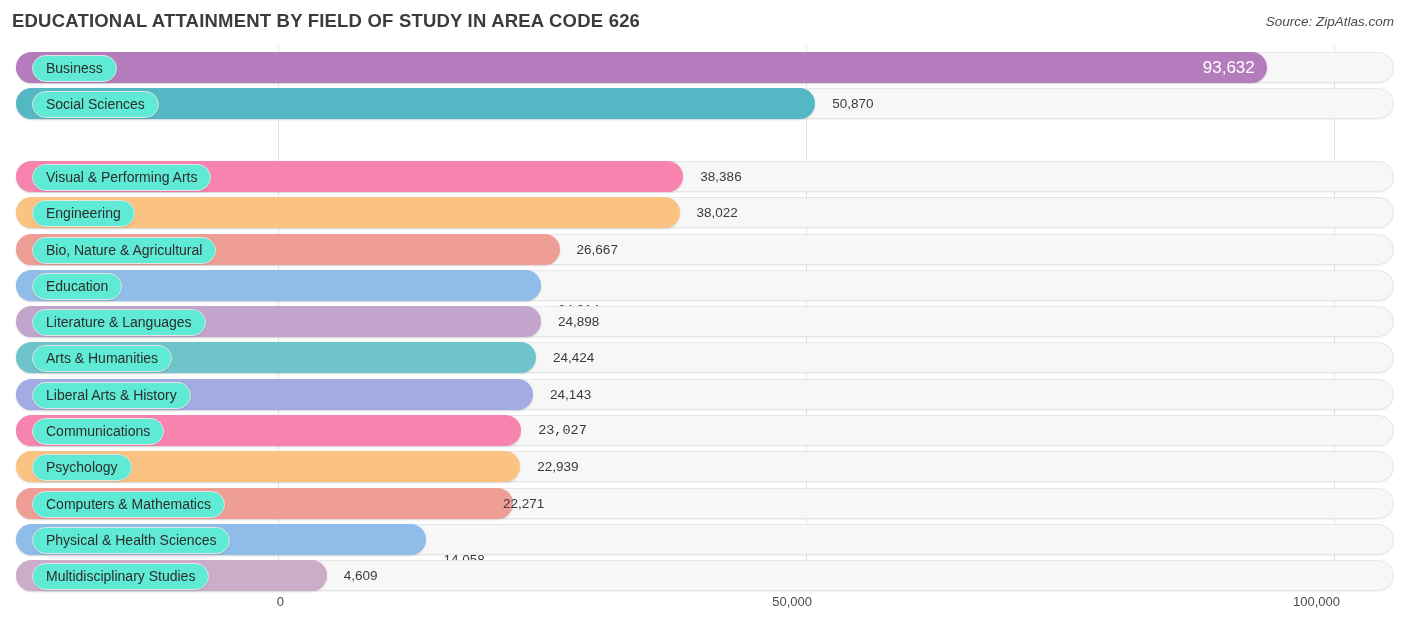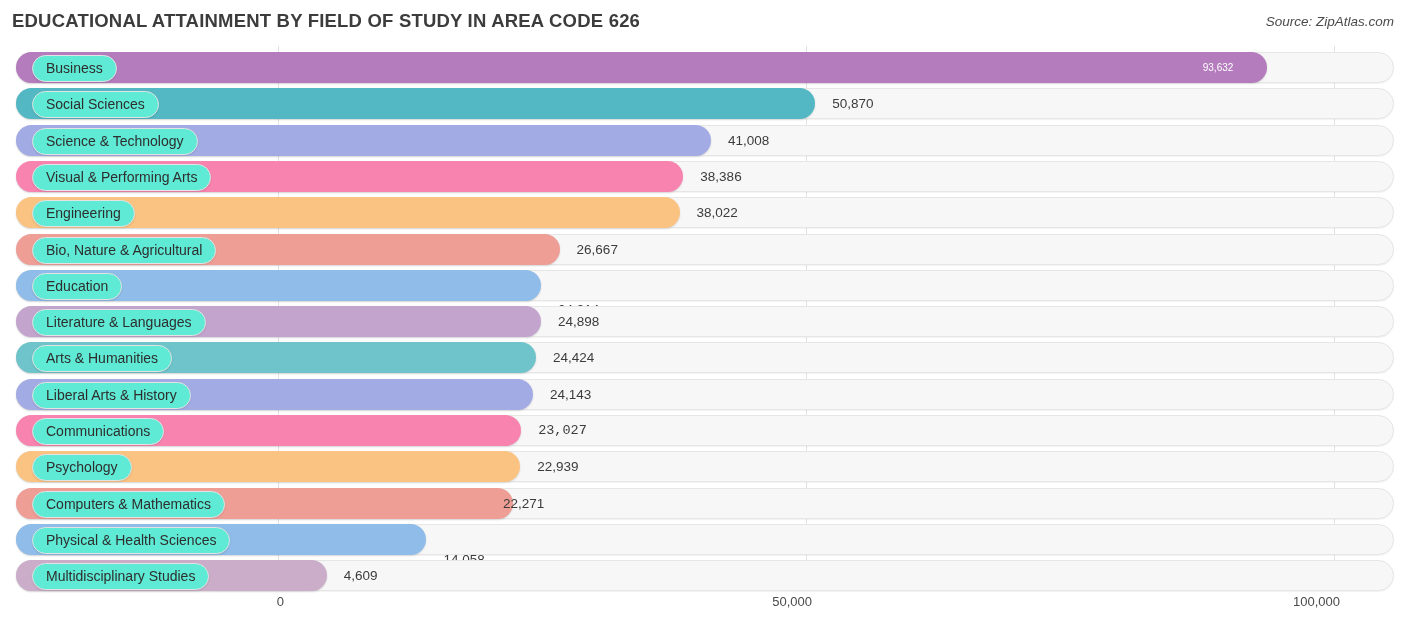--- a/index.html
+++ b/index.html
@@ -40,21 +40,21 @@
     position:absolute;left:8px;top:0;height:31px;
     border-radius:16px;box-sizing:border-box;
     box-shadow:0 1px 2px rgba(0,0,0,.13);
   }
   .bar-label-out{
     position:absolute;top:0;height:31px;line-height:31px;
     font-size:13.5px;color:#3c3c3c;white-space:nowrap;
   }
   .bar-label-in{
     position:absolute;top:0;height:31px;line-height:31px;
-    font-size:10px;color:#ffffff;white-space:nowrap;font-weight:normal;
+    font-size:17px;color:#ffffff;white-space:nowrap;font-weight:normal;
   }
   .cat-pill{
     position:absolute;left:24px;top:3px;height:25px;line-height:25px;
     background:#5eead4;border:1px solid #e3e3e3;border-radius:14px;
     padding:0 13px;font-size:14px;color:#2e2e2e;white-space:nowrap;
     box-shadow:0 1px 2px rgba(0,0,0,.10);
   }
 
   
   .axis{position:absolute;left:0;top:592px;width:1406px;height:39px;}
@@ -81,26 +81,20 @@
         <div class="track"></div>
         <div class="bar" style="width: 1250.75px; background: rgb(180, 123, 189);"></div>
         <div class="cat-pill">Business</div>
         <div class="bar-label-in" style="left: 1194.75px;">93,632</div>
       </div>
       <div class="row" style="top: 42.3px;">
         <div class="track"></div>
         <div class="bar" style="width: 799.187px; background: rgb(83, 184, 196);"></div>
         <div class="cat-pill">Social Sciences</div>
         <div class="bar-label-out" style="left: 824.187px;">50,870</div>
-      </div>
-      <div class="row" style="top: 78.6px;">
-        <div class="track"></div>
-        <div class="bar" style="width: 695.044px; background: rgb(163, 171, 228);"></div>
-        <div class="cat-pill">Science &amp; Technology</div>
-        <div class="bar-label-out" style="left: 720.044px;">41,008</div>
       </div>
       <div class="row" style="top: 114.9px;">
         <div class="track"></div>
         <div class="bar" style="width: 667.356px; background: rgb(247, 131, 174);"></div>
         <div class="cat-pill">Visual &amp; Performing Arts</div>
         <div class="bar-label-out" style="left: 692.356px;">38,386</div>
       </div>
       <div class="row" style="top: 151.2px;">
         <div class="track"></div>
         <div class="bar" style="width: 663.512px; background: rgb(251, 195, 130);"></div>

